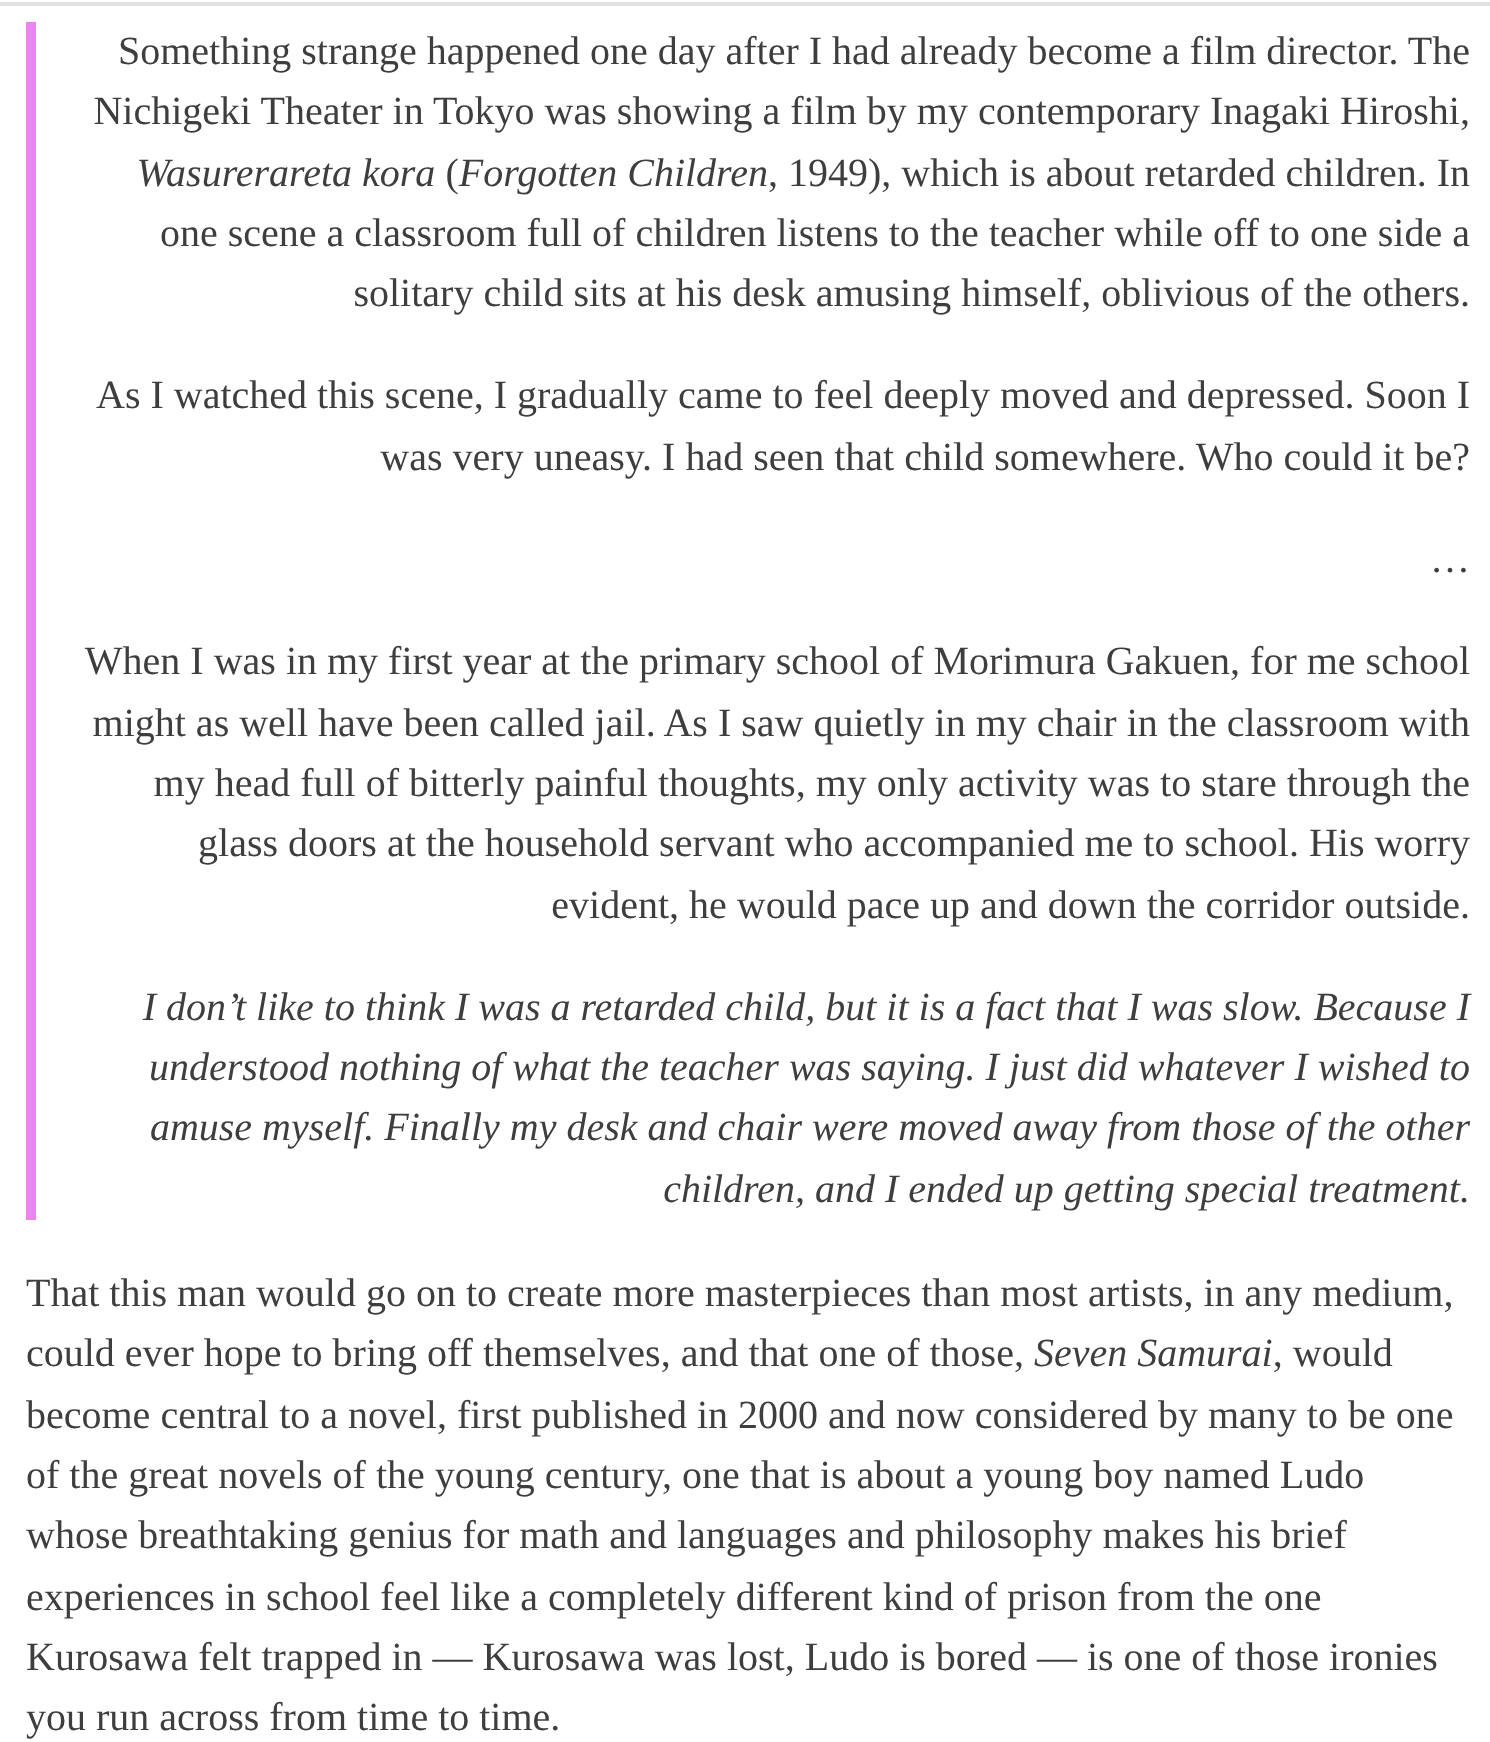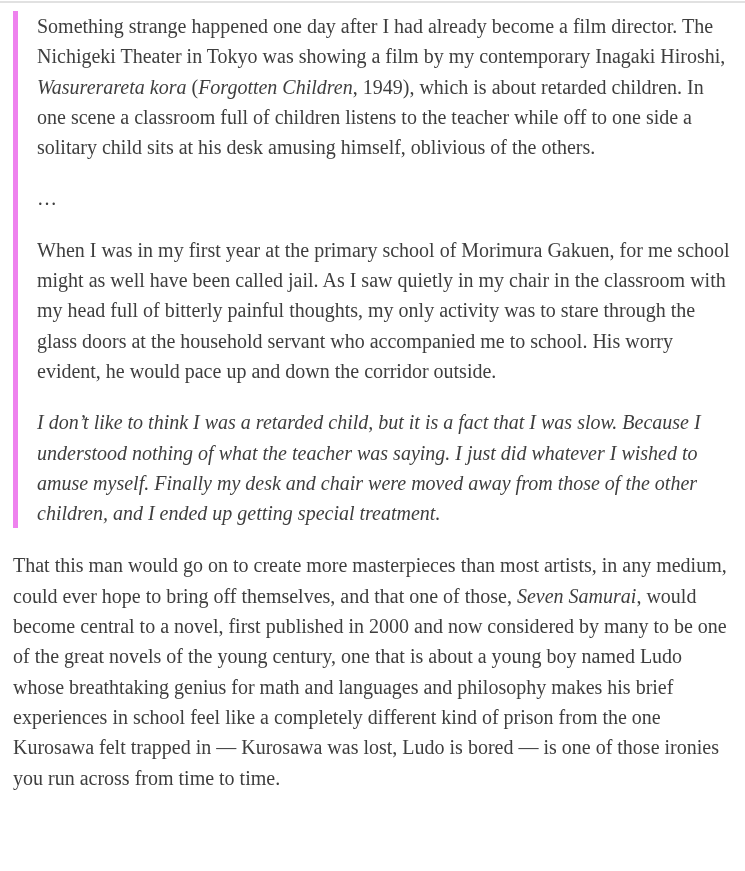--- a/index.html
+++ b/index.html
@@ -26,20 +26,21 @@
     background: var(--top-rule);
     margin-top: 1px;
   }
   .content {
     padding: 0 10px 6px 13px;
   }
   blockquote.quote {
     margin: 8px 0 22px 0;
     border-left: 5px solid var(--accent-quote-border);
     padding: 0 0 0 19px;
+    text-align: right;
   }
   p {
     margin: 0 0 21px 0;
     font-size: 20px;
     line-height: 30.3px;
     color: var(--body-text);
   }
   blockquote.quote p:last-child {
     margin-bottom: 0;
     font-style: italic;
@@ -52,19 +53,20 @@
   }
 </style>
 </head>
 <body>
 
 <div class="page">
   <div class="top-rule"></div>
   <div class="content">
     <blockquote class="quote">
         <p><span>Something strange happened one day after I had already become a film director. The Nichigeki Theater in Tokyo was showing a film by my contemporary Inagaki Hiroshi, </span><em>Wasurerareta kora</em><span> (</span><em>Forgotten Children</em><span>, 1949), which is about retarded children. In one scene a classroom full of children listens to the teacher while off to one side a solitary child sits at his desk amusing himself, oblivious of the others.</span></p>
+        <p><span>As I watched this scene, I gradually came to feel deeply moved and depressed. Soon I was very uneasy. I had seen that child somewhere. Who could it be?</span></p>
         <p><span>…</span></p>
         <p><span>When I was in my first year at the primary school of Morimura Gakuen, for me school might as well have been called jail. As I saw quietly in my chair in the classroom with my head full of bitterly painful thoughts, my only activity was to stare through the glass doors at the household servant who accompanied me to school. His worry evident, he would pace up and down the corridor outside.</span></p>
         <p><span>I don’t like to think I was a retarded child, but it is a fact that I was slow. Because I understood nothing of what the teacher was saying. I just did whatever I wished to amuse myself. Finally my desk and chair were moved away from those of the other children, and I ended up getting special treatment.</span></p>
       </blockquote>
     <p class="commentary"><span>That this man would go on to create more masterpieces than most artists, in any medium, could ever hope to bring off themselves, and that one of those, </span><em>Seven Samurai</em><span>, would become central to a novel, first published in 2000 and now considered by many to be one of the great novels of the young century, one that is about a young boy named Ludo whose breathtaking genius for math and languages and philosophy makes his brief experiences in school feel like a completely different kind of prison from the one Kurosawa felt trapped in — Kurosawa was lost, Ludo is bored — is one of those ironies you run across from time to time.</span></p>
   </div>
 </div>
 
 </body></html>

